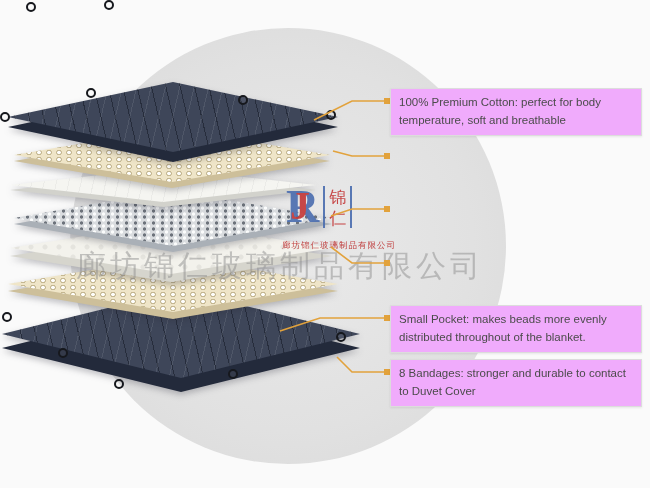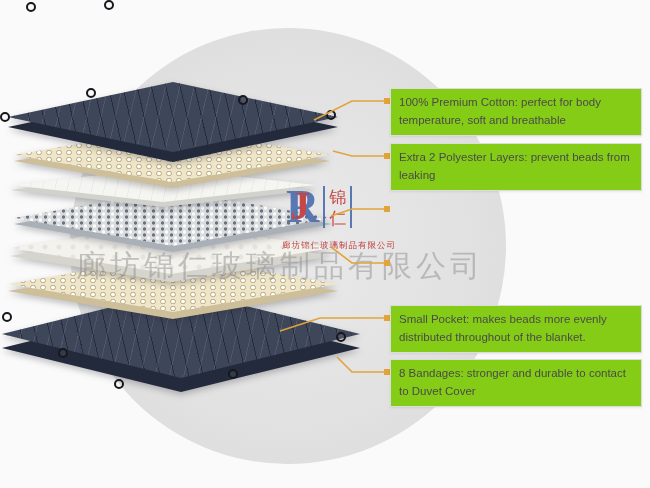--- a/index.html
+++ b/index.html
@@ -39,21 +39,21 @@
 
   .pad   .top  { background-color:#f3f2ec;
     background-image: radial-gradient(circle, rgba(0,0,0,.06) 0 2px, transparent 3px);
     background-size:14px 10px; }
   .pad   .side { background:#d6d5cd; }
 
   .loop { position:absolute; width:10px; height:10px; border:2px solid #16181d; border-radius:50%;
     background:rgba(255,255,255,.08); z-index:18; }
 
   
-  .callout { position:absolute; left:390px; width:252px; background:#84cc16; border:1px solid #dcdcdc;
+  .callout { position:absolute; left:390px; width:252px; background:#f0abfc; border:1px solid #dcdcdc;
     padding:5px 8px; font-size:11.5px; line-height:1.55; color:#4b4b4b; z-index:30;
     box-shadow:0 1px 2px rgba(0,0,0,.08); }
 
   .connectors { position:absolute; inset:0; z-index:25; pointer-events:none; }
 
   
   .wm-text { position:absolute; left:76px; top:246px; font-size:30px; letter-spacing:4px;
     color:#8f8f8f; opacity:.5; z-index:22; white-space:nowrap;
     font-family:"Liberation Serif", serif; }
 
@@ -147,17 +147,16 @@
       <rect x="384" y="98" width="6" height="6"></rect>
       <rect x="384" y="153" width="6" height="6"></rect>
       <rect x="384" y="206" width="6" height="6"></rect>
       <rect x="384" y="260" width="6" height="6"></rect>
       <rect x="384" y="315" width="6" height="6"></rect>
       <rect x="384" y="369" width="6" height="6"></rect>
     </g>
   </svg>
 
   <div class="callout" style="top:88px">100% Premium Cotton: perfect for body temperature, soft and breathable</div>
-  <div class="callout" style="top:143px">Extra 2 Polyester Layers: prevent beads from leaking</div>
   <div class="callout" style="top:305px">Small Pocket: makes beads more evenly distributed throughout of the blanket.</div>
   <div class="callout" style="top:359px">8 Bandages: stronger and durable to contact to Duvet Cover</div>
 
 </div>
 
 </body></html>

